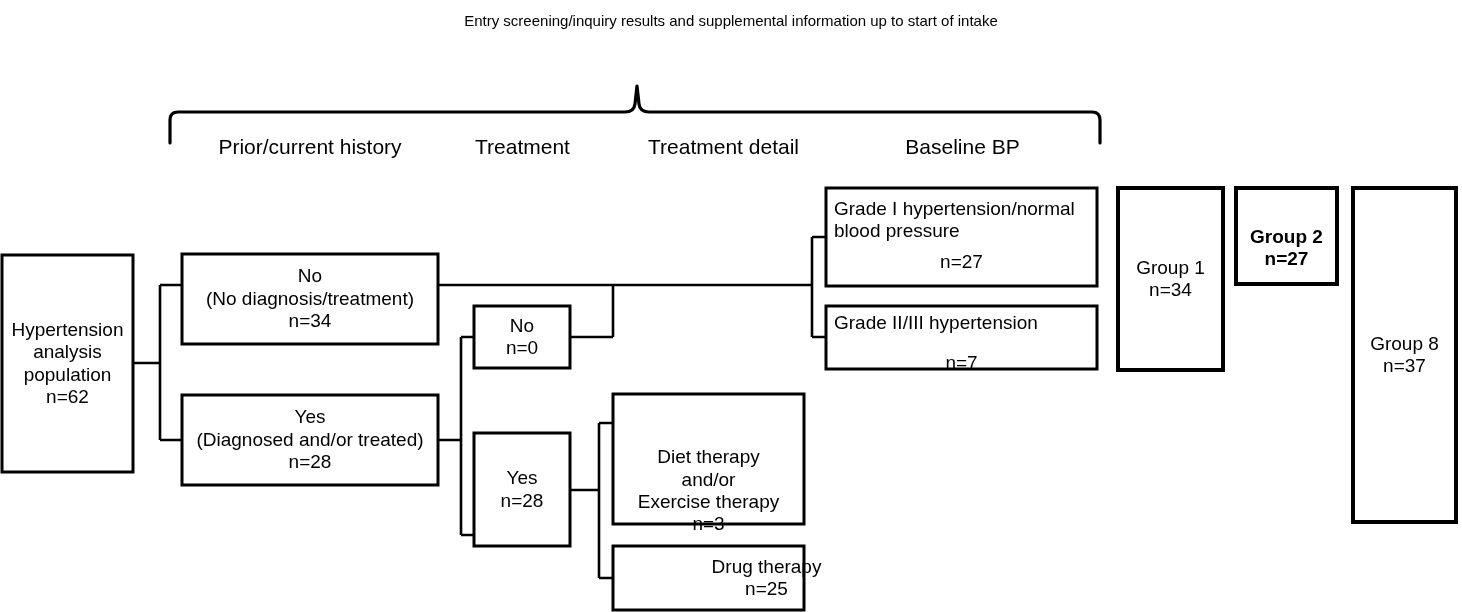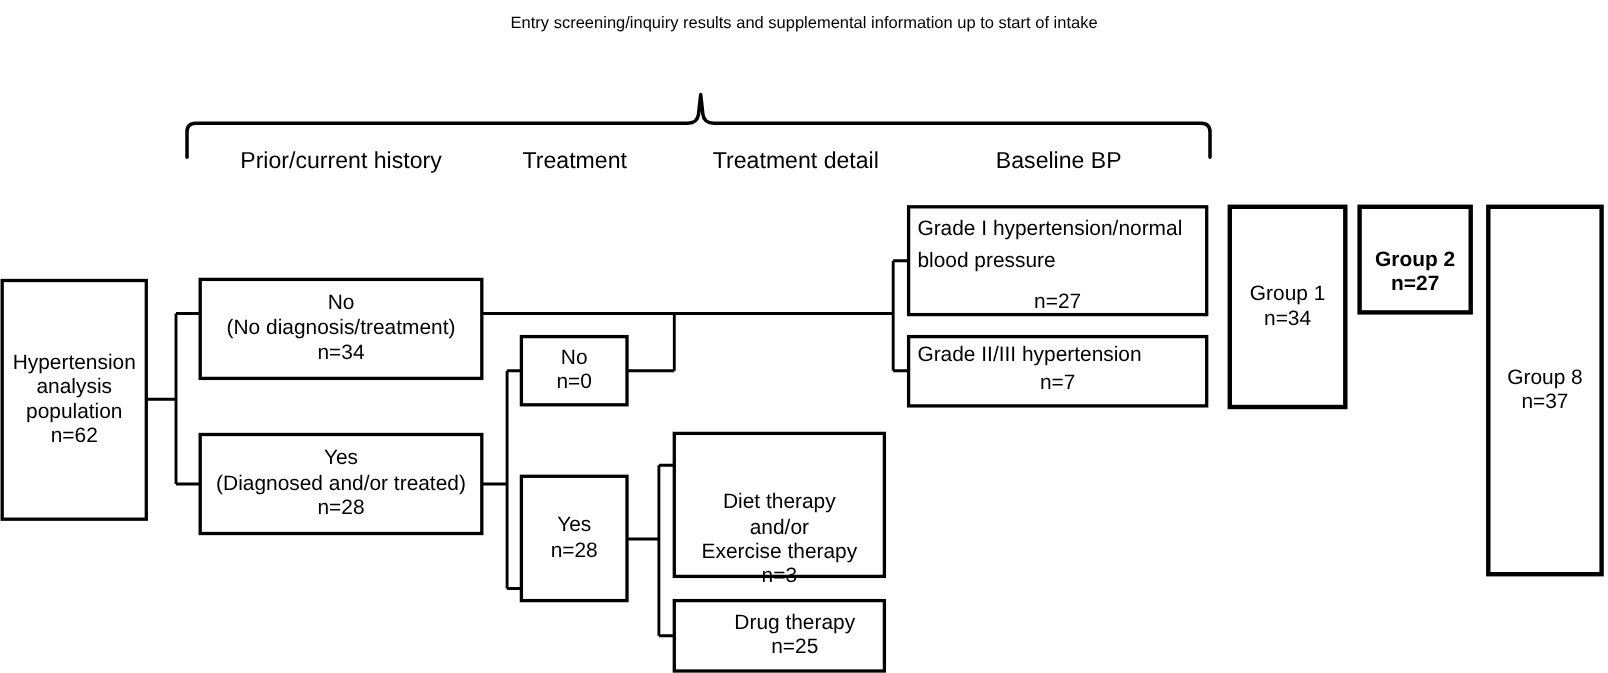--- a/index.html
+++ b/index.html
@@ -158,34 +158,34 @@
     <span class="node-line">n=28</span>
   </div>
 
   <div class="lbl node-text" style="left:613px; top:394px; width:191px; height:130px;margin-top:32px;">
     <span class="node-line">Diet therapy</span>
     <span class="node-line">and/or</span>
     <span class="node-line">Exercise therapy</span>
     <span class="node-line">n=3</span>
   </div>
 
-  <div class="lbl node-text" style="left:613px; top:546px; width:219px; height:64px;">
+  <div class="lbl node-text" style="left:613px; top:546px; width:219px; height:64px;padding-left:44px;">
     <span class="node-line">Drug therapy</span>
     <span class="node-line">n=25</span>
   </div>
 
-  <div class="lbl node-text left-align" style="left:834px; top:188px; width:255px; height:98px; justify-content:space-between; padding-top:10px; box-sizing:border-box;">
+  <div class="lbl node-text left-align" style="left:834px; top:188px; width:255px; height:98px; justify-content:flex-start; padding-top:10px; box-sizing:border-box;">
     <span class="node-line">Grade I hypertension/normal</span>
     <span class="node-line">blood pressure</span>
     <span class="node-line centered" style="margin-top:8px;">n=27</span>
   </div>
 
   <div class="lbl node-text left-align" style="left:834px; top:306px; width:255px; height:63px; justify-content:flex-start; padding-top:6px; box-sizing:border-box;">
     <span class="node-line">Grade II/III hypertension</span>
-    <span class="node-line centered" style="margin-top:4px;">n=7</span>
+    <span class="node-line centered" style="margin-top:18px;">n=7</span>
   </div>
 
   <div class="lbl node-text" style="left:1118px; top:188px; width:105px; height:182px;">
     <span class="node-line">Group 1</span>
     <span class="node-line">n=34</span>
   </div>
 
   <div class="lbl node-text" style="left:1236px; top:200px; width:101px; height:96px;font-weight:bold;">
     <span class="node-line">Group 2</span>
     <span class="node-line">n=27</span>

